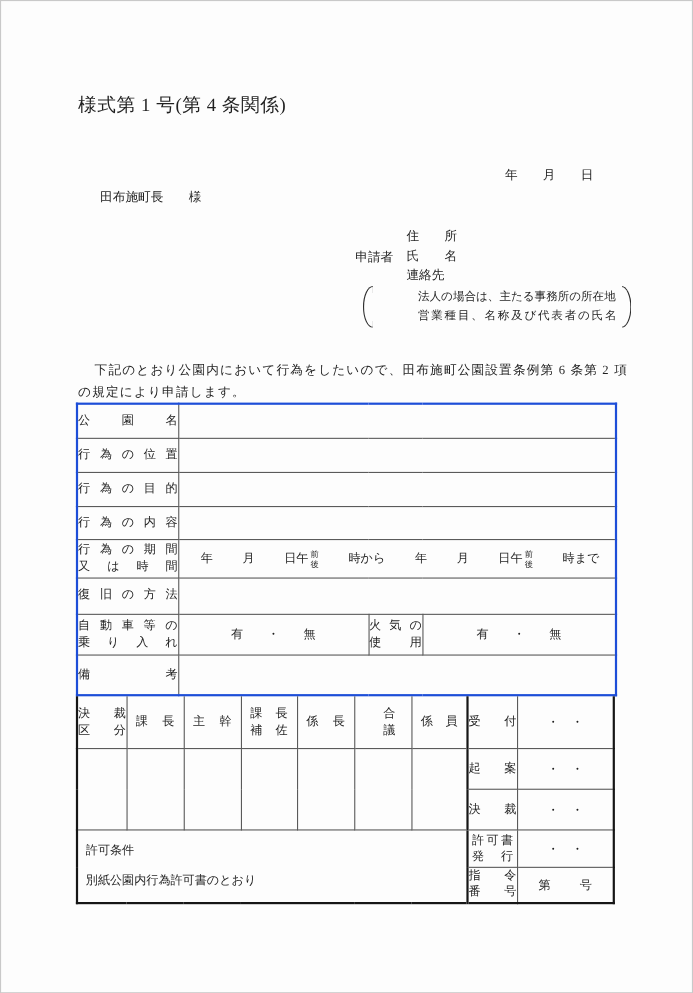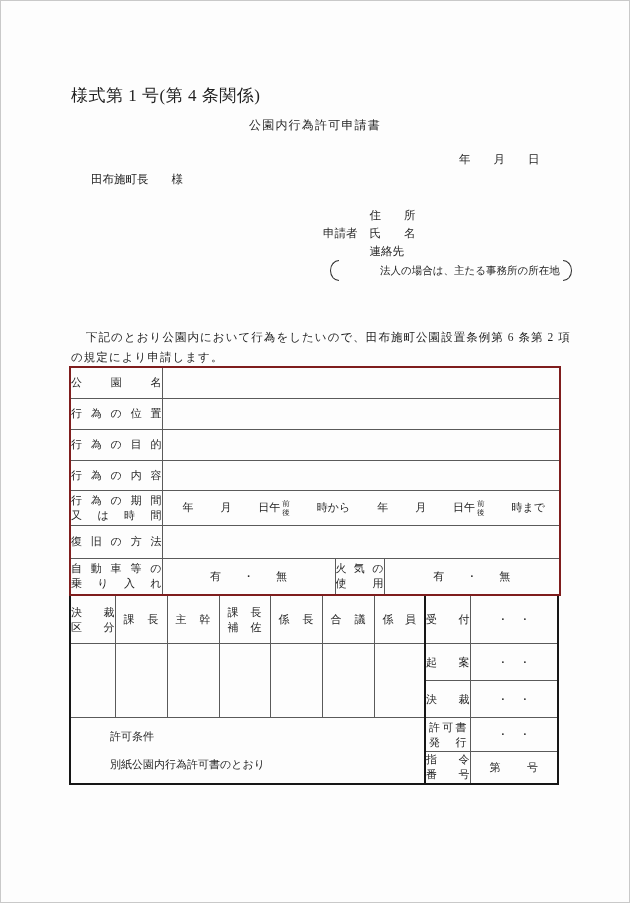--- a/index.html
+++ b/index.html
@@ -28,66 +28,66 @@
   .note-lines { padding:2px 3px; }
   .note-lines div { line-height:17px; white-space:nowrap;margin-left:38px; }
   .nl2 { letter-spacing:1.6px; }
 
   .declaration { left:70px; top:326px; width:492px; font-size:11.5px; letter-spacing:1.05px; line-height:20px; }
   .dec1 { text-indent:15px; white-space:nowrap; }
 
   .tables { left:68px; top:365px; width:490px; }
   table.tbl { border-collapse:collapse; table-layout:fixed; width:490px; font-size:11px; color:#1f1f1f; }
   table.tbl td { border:1px solid #5a5a5a; padding:0; vertical-align:middle; overflow:hidden; }
-  table.tbl-main { border:2px solid #7f1d1d; }
+  table.tbl-main { border:2px solid #1d4ed8; }
   table.tbl-approval { border:2px solid #161616; border-top-width:0; }
   .tbl-approval tr:first-child td { border-top:none; }
   td.thickl { border-left:2px solid #161616 !important;margin-top:20px; }
 
   .jlabel { display:block; text-align:justify; text-align-last:justify; text-justify:inter-character; line-height:15px; }
   td.lblcell { padding:0 8px; }
   td.lblsm  { padding:0 6px; }
   td.center { text-align:center; }
   td.fillcell { background:transparent; }
 
   .period-flex { display:flex; align-items:center; justify-content:space-between; padding:0 14px 0 20px; }
   .daytok { display:inline-flex; align-items:center; }
   .ampm { display:inline-flex; flex-direction:column; font-size:7.5px; line-height:9px; margin-left:2px; text-align:center; }
 
-  .conds div { line-height:14px; padding:0 7px;margin-left:32px; }
+  .conds div { line-height:14px; padding:0 7px; }
   .conds .c1 { margin-bottom:14px; }
   .dirval { display:flex; justify-content:space-between; align-items:center; padding:0 19px; }
 </style>
 </head>
 <body>
 
 <div class="page">
 
   <div class="abs form-number">様式第 1 号(第 4 条関係)</div>
-  <div class="abs doc-title">公園内行為許可申請書</div>
   <div class="abs date-line">年　　月　　日</div>
 
   <div class="abs addressee-line">
     <span>田布施町長</span>
     <span>様</span>
   </div>
 
   <div class="abs applicant">
     <div>申請者</div>
     <div class="fields">
       <div>住　　所</div>
       <div>氏　　名</div>
       <div>連絡先</div>
     </div>
   </div>
 
   <div class="abs corp-note">
     <div class="paren paren-open"></div>
     <div class="note-lines">
       <div class="nl1">法人の場合は、主たる事務所の所在地</div>
+      <div class="nl2">営業種目、名称及び代表者の氏名</div>
     </div>
     <div class="paren paren-close"></div>
   </div>
 
   <div class="abs declaration">
     <div class="dec1">下記のとおり公園内において行為をしたいので、田布施町公園設置条例第 6 条第 2 項</div>
     <div class="dec2">の規定により申請します。</div>
   </div>
 
   <div class="abs tables">
@@ -177,20 +177,26 @@
         </td>
         <td class="lblsm">
           <span class="jlabel">火気の</span>
           <span class="jlabel">使用</span>
         </td>
         <td class="center">
           <span>有　　・　　無</span>
         </td>
       </tr>
 
+      <tr style="height:37px">
+        <td class="lblcell">
+              <span class="jlabel">備考</span>
+            </td>
+        <td colspan="3" class="fillcell"></td>
+      </tr>
     </tbody>
       </table>
 
     <table class="tbl tbl-approval">
       <colgroup>
         <col style="width:45px">
           <col style="width:52px">
           <col style="width:52px">
           <col style="width:51px">
         <col style="width:52px">
@@ -215,21 +221,21 @@
           <span class="jlabel"></span>
         </td>
         <td class="lblsm" style="padding:0 8px">
           <span class="jlabel">課長</span>
           <span class="jlabel">補佐</span>
         </td>
         <td class="lblsm" style="padding:16px 8px">
           <span class="jlabel">係長</span>
           <span class="jlabel"></span>
         </td>
-        <td class="lblsm" style="padding:0 8px">
+        <td class="lblsm" style="padding:0 26px">
           <span class="jlabel">合議</span>
           <span class="jlabel"></span>
         </td>
         <td class="lblsm" style="padding:0 8px">
           <span class="jlabel">係員</span>
           <span class="jlabel"></span>
         </td>
         <td class="lblsm thickl">
           <span class="jlabel">受付</span>
         </td>

